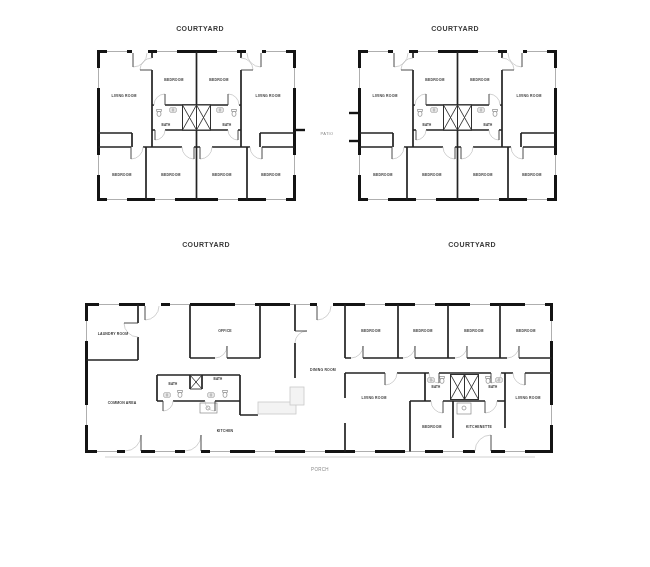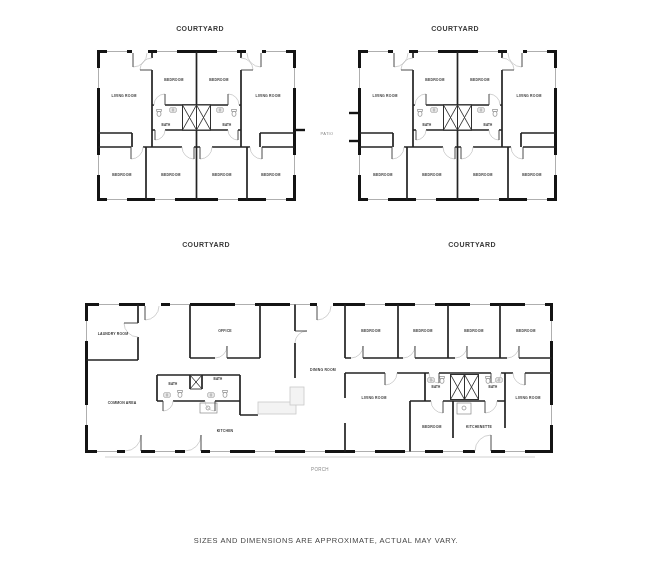--- a/index.html
+++ b/index.html
@@ -313,15 +313,14 @@
     <line class="porchline" x1="105" y1="457" x2="535" y2="457"></line>
   </svg>
 
   <div class="site-label" style="left:200px; top:28px;">COURTYARD</div>
   <div class="site-label" style="left:455px; top:28px;">COURTYARD</div>
   <div class="site-label" style="left:206px; top:244px;">COURTYARD</div>
   <div class="site-label" style="left:472px; top:244px;">COURTYARD</div>
   <div class="area-label" style="left:327px; top:133px; font-size:4px;">PATIO</div>
   <div class="area-label" style="left:320px; top:469px;">PORCH</div>
 
-  <div class="caption" style="left:326px; top:540px;">SIZES AND DIMENSIONS ARE APPROXIMATE, ACTUAL MAY VARY.</div>
 
 </div>
 
 </body></html>

